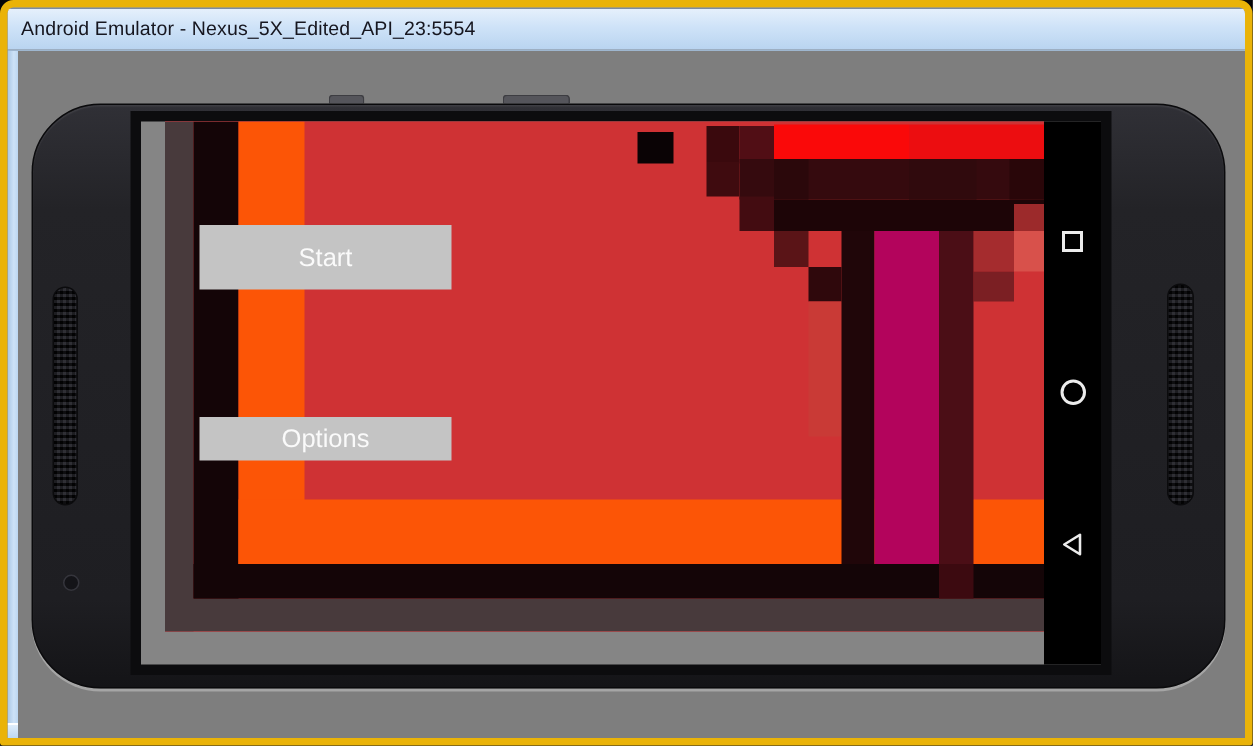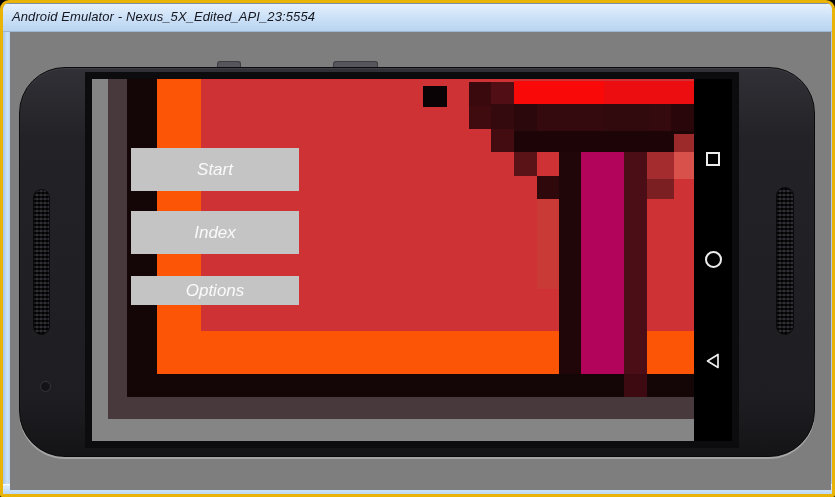--- a/index.html
+++ b/index.html
@@ -2,21 +2,21 @@
 <html><head>
 <meta charset="utf-8">
 <style>
   html,body{margin:0;padding:0;background:#060608;width:835px;height:497px;overflow:hidden;
             font-family:"Liberation Sans", sans-serif;}
   *{box-sizing:border-box;}
 
   
   .window{position:absolute;left:0;top:0;width:835px;height:497px;
           border-radius:9px 9px 2px 2px;overflow:hidden;
-          border:3px solid #eab308;background:#7e7e7e;font-style:italic;}
+          border:5px solid #eab308;background:#7e7e7e;}
   .titlebar{position:absolute;left:0;top:0;width:100%;height:29px;
             background:linear-gradient(#e7f1fc 0%,#cfe3f8 45%,#b9d4f0 100%);
             border-bottom:1px solid #9eb6cf;}
   .titlebar::after{content:"";position:absolute;left:0;top:0;width:100%;height:1px;background:rgba(40,58,84,.55);}
   .title-text{position:absolute;left:9px;top:6px;font-size:13px;color:#16161f;
               white-space:nowrap;letter-spacing:0.1px;}
   .frame-left,.frame-right{position:absolute;top:29px;bottom:10px;width:7px;
       background:linear-gradient(90deg,#a9c6e4,#cde2f7 60%,#bcd6f0);}
   .frame-left{left:0;}
   .frame-right{right:0;background:linear-gradient(90deg,#bcd6f0,#cde2f7 40%,#a9c6e4);}
@@ -120,23 +120,20 @@
               <div class="px" style="left: 539px; top: 100px; width: 27px; height: 20px; background: rgb(123, 31, 35);"></div>
               <div class="px" style="left: 451px; top: 73px; width: 22px; height: 222px; background: rgb(32, 6, 9);"></div>
               <div class="px" style="left: 473px; top: 73px; width: 43px; height: 222px; background: rgb(179, 4, 92);"></div>
               <div class="px" style="left: 516px; top: 73px; width: 23px; height: 222px; background: rgb(75, 14, 22);"></div>
               <div class="px" style="left: 516px; top: 295px; width: 23px; height: 23px; background: rgb(60, 10, 16);"></div>
             </div>
 
           <div class="menu-btn btn-start" style="z-index:5;">
             <span>Start</span>
           </div>
-          <div class="menu-btn btn-index" style="z-index:5;">
-            <span>Index</span>
-          </div>
           <div class="menu-btn btn-options" style="z-index:5;">
             <span>Options</span>
           </div>
         </div>
 
         <div class="navbar">
           <div class="nav-btn nav-recents">
             <div class="icon-square"></div>
           </div>
           <div class="nav-btn nav-home">

